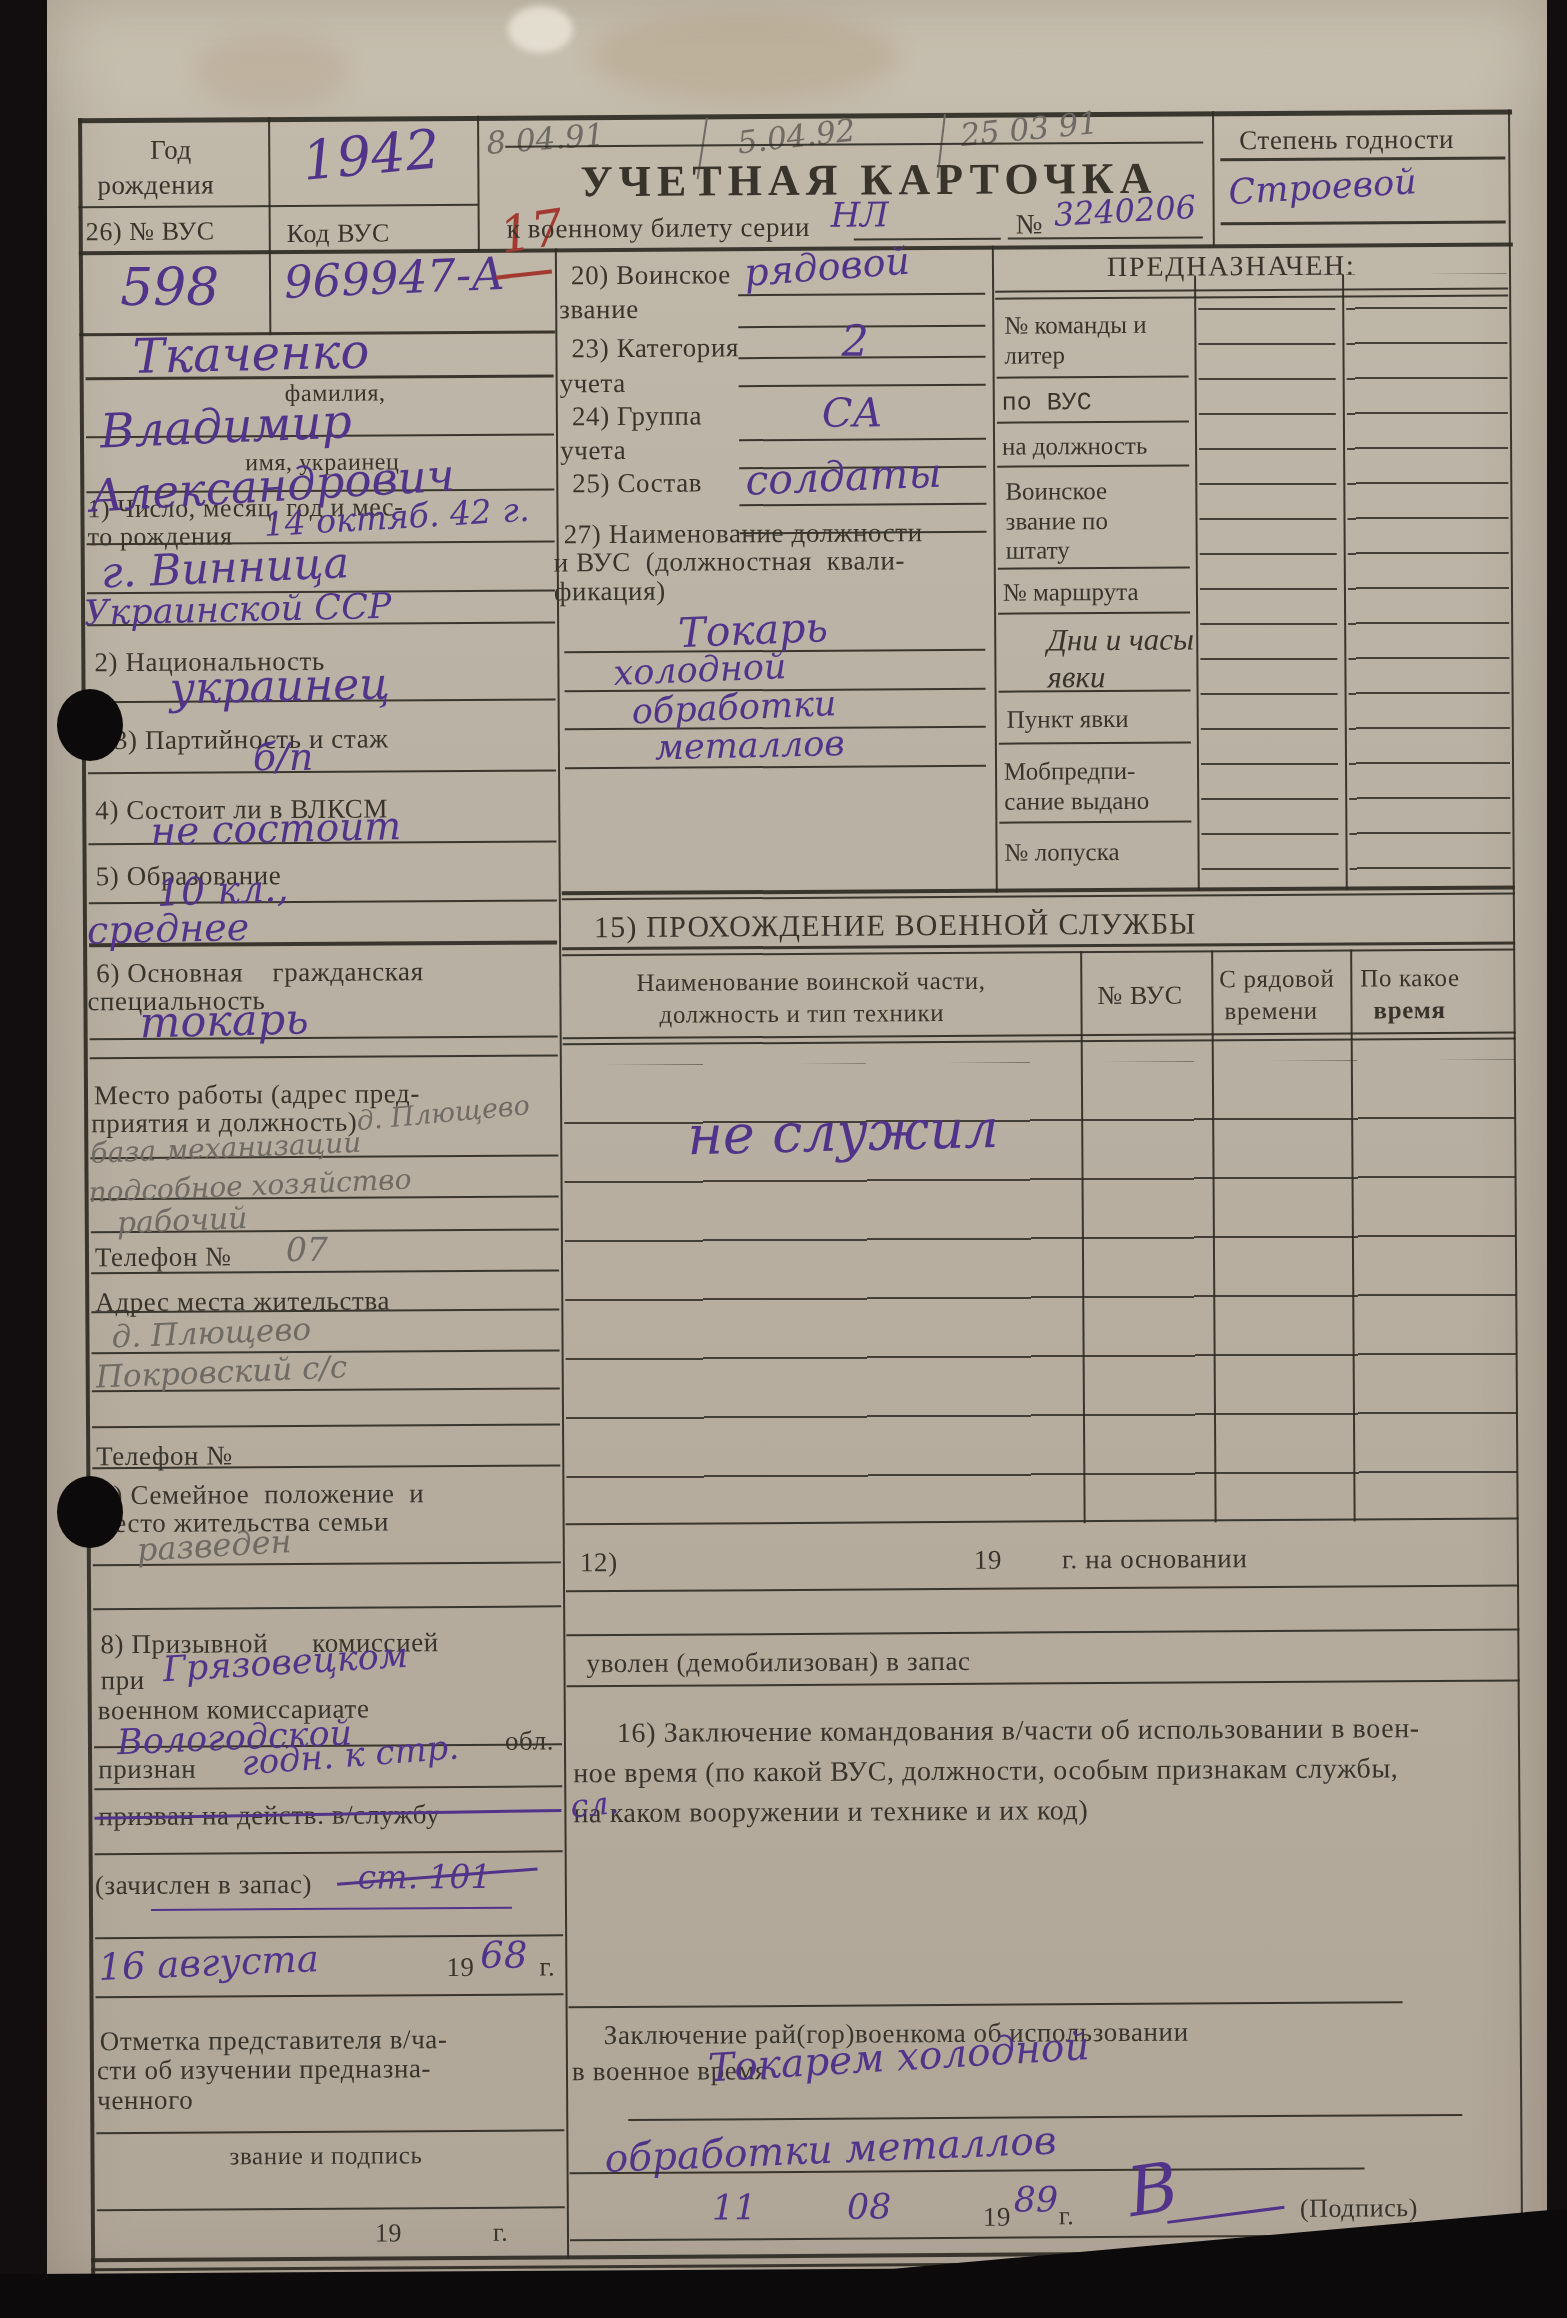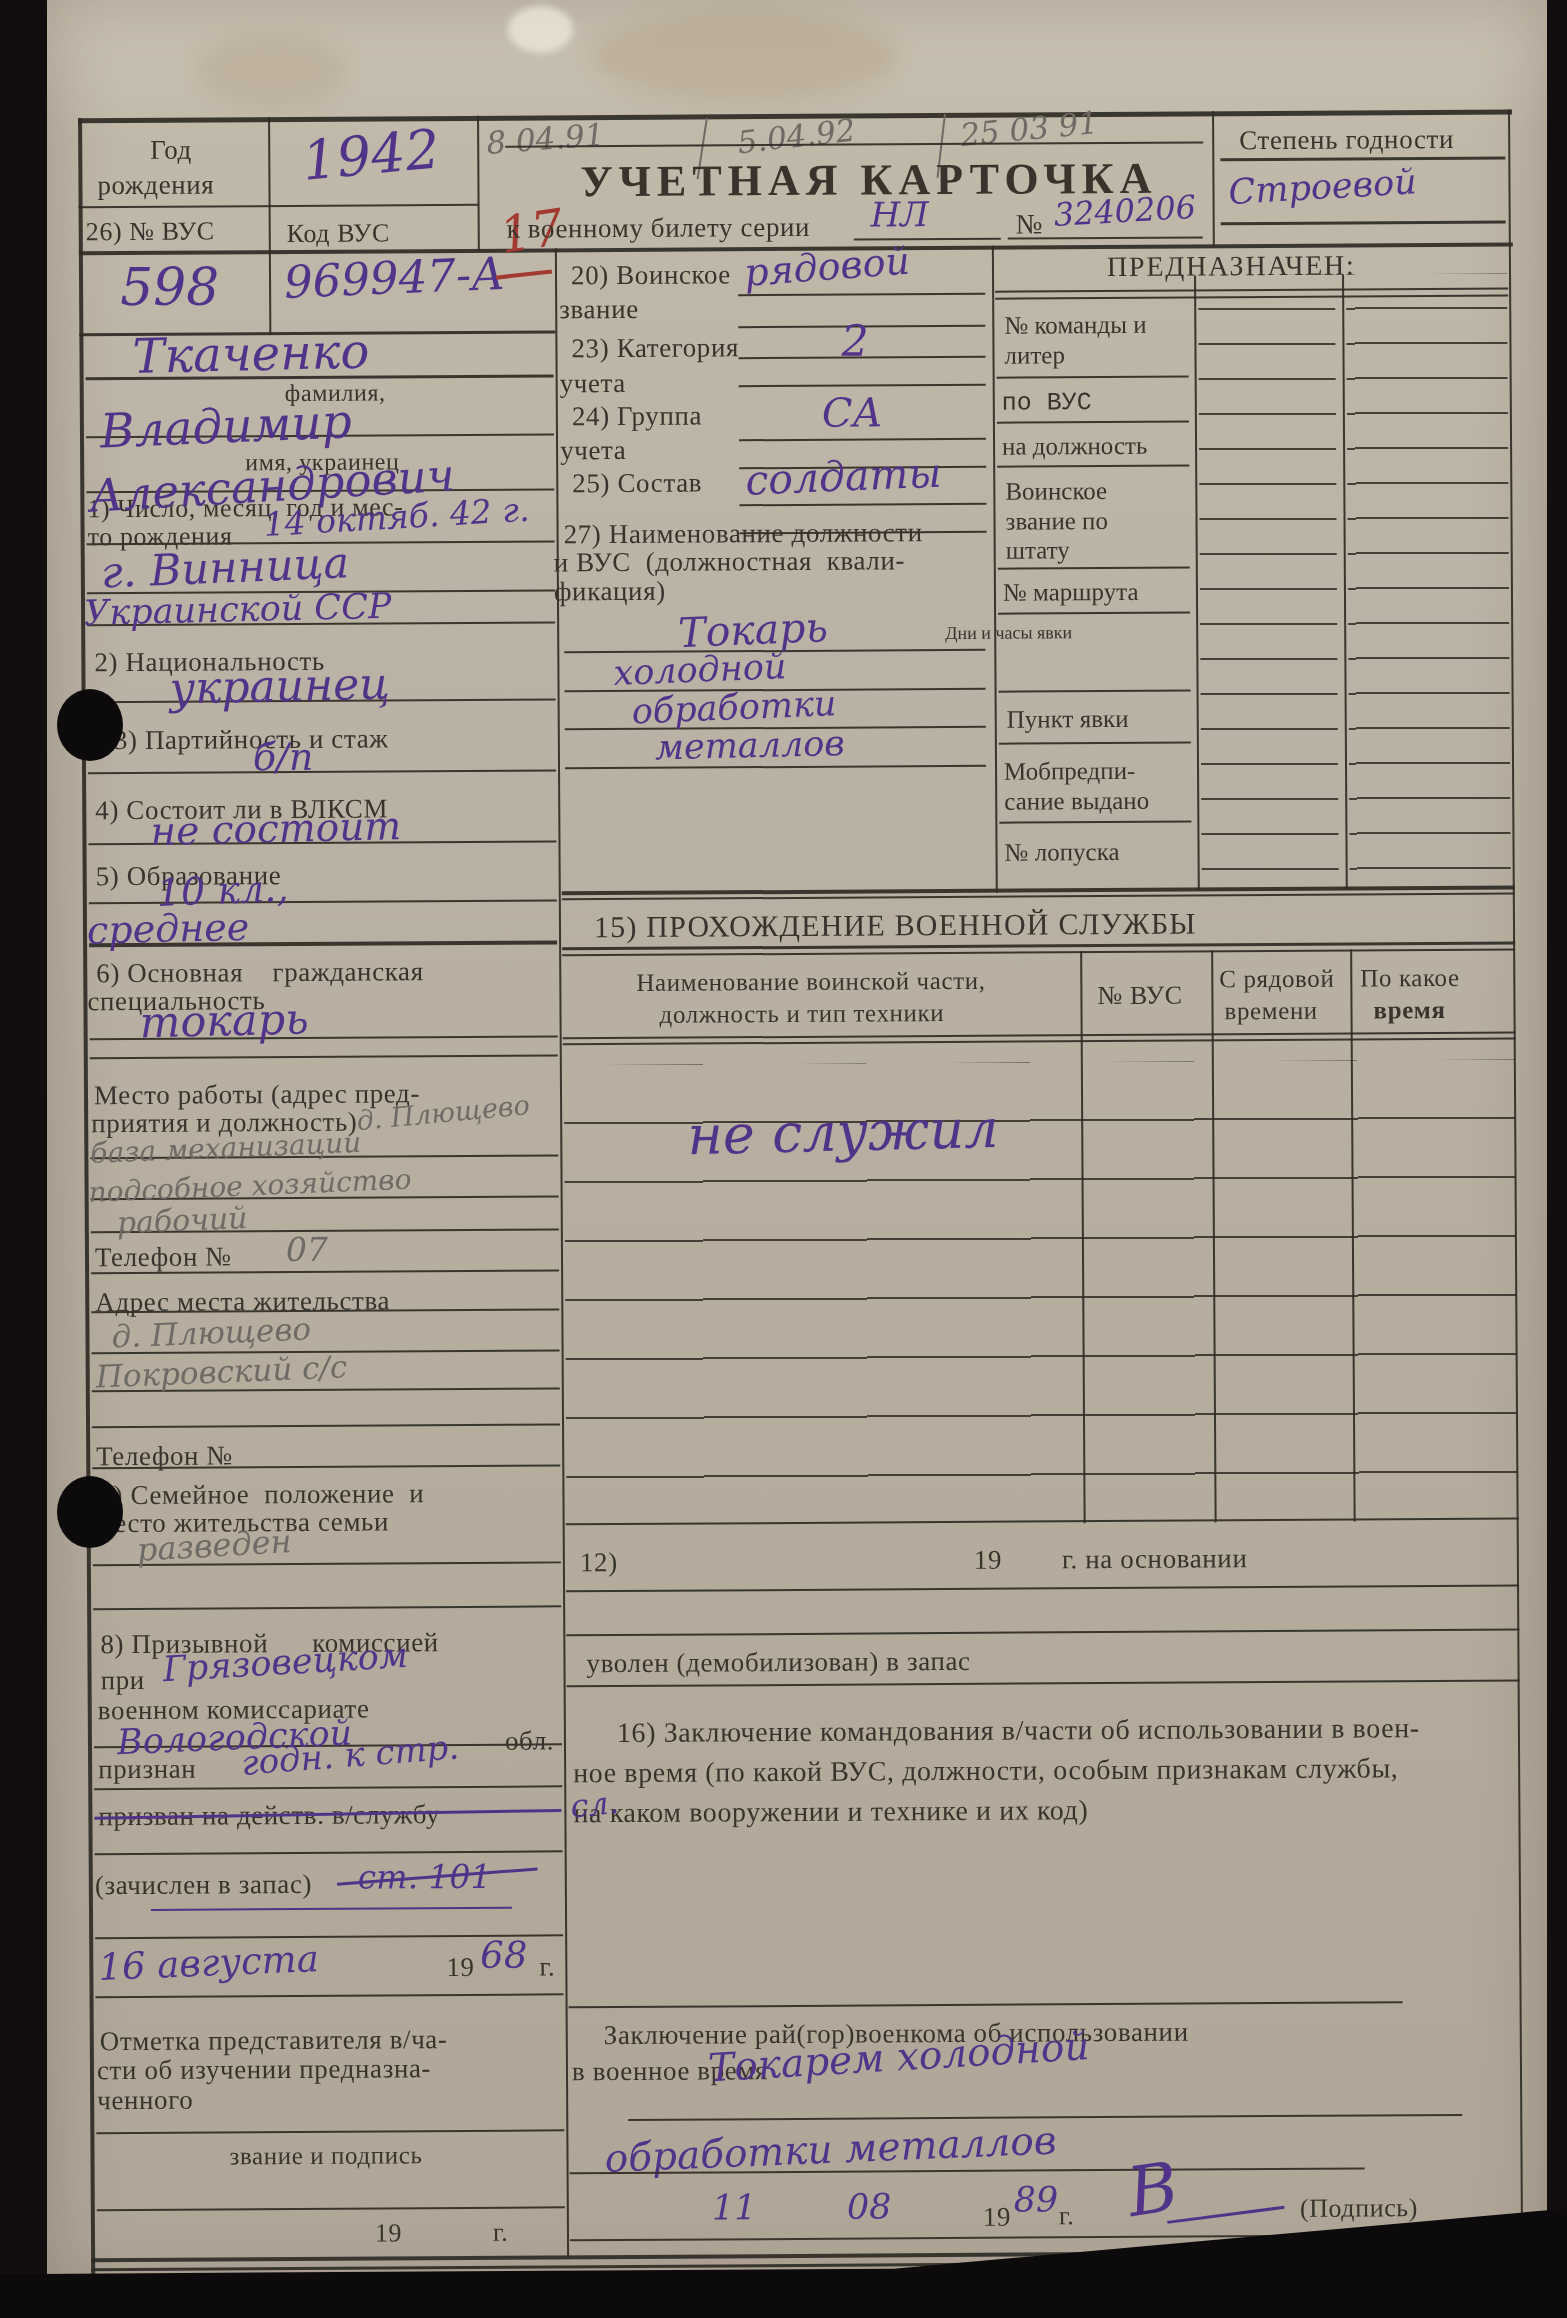--- a/index.html
+++ b/index.html
@@ -62,21 +62,21 @@
     <div class="pcl" style="left:742px;top:118px;font-size:31px;transform:rotate(-6deg);">5.04.92</div>
     <div class="pcl" style="left:945px;top:115px;width:2.4px;height:64px;background:#6f6a64;transform:rotate(7deg);"></div>
     <div class="pcl" style="left:965px;top:112px;font-size:31px;transform:rotate(-5deg);">25 03 91</div>
     <div class="rule" style="left:510px;top:144px;width:698px;"></div>
 
     <div class="hw red" style="left:504px;top:201px;font-size:50px;transform:rotate(-8deg);">17</div>
     <div class="rule redbg" style="left:500px;top:271px;width:56px;height:3.5px;transform:rotate(-6deg);"></div>
     <div class="prt" style="left:585px;top:155px;font-size:44px;font-weight:bold;letter-spacing:6px;">УЧЕТНАЯ КАРТОЧКА</div>
 
     <div class="prt" style="left:511px;top:212px;font-size:27px;">к военному билету серии</div>
-    <div class="hw" style="left:875px;top:195px;font-size:34px;">НЛ</div>
+    <div class="hw" style="left:835px;top:195px;font-size:34px;">НЛ</div>
     <div class="rule" style="left:858px;top:239px;width:147px;"></div>
     <div class="prt" style="left:1020px;top:210px;font-size:28px;">№</div>
     <div class="hw" style="left:1058px;top:194px;font-size:32px;transform:rotate(-3deg);">3240206</div>
     <div class="rule" style="left:1012px;top:239px;width:195px;"></div>
 
     <div class="prt" style="left:1244px;top:128px;font-size:27px;">Степень годности</div>
     <div class="rule" style="left:1225px;top:161px;width:285px;height:3px;"></div>
     <div class="hw" style="left:1233px;top:170px;font-size:35px;transform:rotate(-3deg);">Строевой</div>
     <div class="rule" style="left:1225px;top:225px;width:285px;height:3px;"></div>
 
@@ -221,21 +221,21 @@
     <div class="prtw" style="left:1008px;top:312px;width:177px;font-size:25px;">№ команды и литер</div>
     <div class="rule" style="left:1000px;top:378px;width:192px;height:1.8px;"></div>
     <div class="prtw" style="left:1005px;top:390px;width:177px;font-size:25px;font-family:Liberation Mono, monospace;">по ВУС</div>
     <div class="rule" style="left:1000px;top:423px;width:192px;height:1.8px;"></div>
     <div class="prtw" style="left:1005px;top:433px;width:189px;font-size:25px;">на должность</div>
     <div class="rule" style="left:1000px;top:467px;width:192px;height:1.8px;"></div>
     <div class="prtw" style="left:1008px;top:478px;width:160px;font-size:25px;">Воинское звание по штату</div>
     <div class="rule" style="left:1000px;top:569px;width:192px;height:1.8px;"></div>
     <div class="prtw" style="left:1005px;top:579px;width:177px;font-size:25px;">№ маршрута</div>
     <div class="rule" style="left:1000px;top:614px;width:192px;height:1.8px;"></div>
-    <div class="prtw" style="left:947px;top:624px;width:148px;font-size:18px;">Дни и часы явки</div>
+    <div class="prtw" style="left:1049px;top:624px;width:148px;font-size:31px;font-style:italic;">Дни и часы явки</div>
     <div class="rule" style="left:1000px;top:692px;width:192px;height:1.8px;"></div>
     <div class="prtw" style="left:1008px;top:706px;width:177px;font-size:25px;">Пункт явки</div>
     <div class="rule" style="left:1000px;top:744px;width:192px;height:1.8px;"></div>
     <div class="prtw" style="left:1005px;top:758px;width:183px;font-size:25px;">Мобпредпи-сание выдано</div>
     <div class="rule" style="left:1000px;top:823px;width:192px;height:1.8px;"></div>
     <div class="prtw" style="left:1005px;top:839px;width:177px;font-size:25px;">№ лопуска</div>
 
     <div class="rule" style="left:562px;top:890px;width:953px;height:3.5px;"></div>
     <div class="rule" style="left:562px;top:897px;width:953px;height:1.8px;"></div>
 

